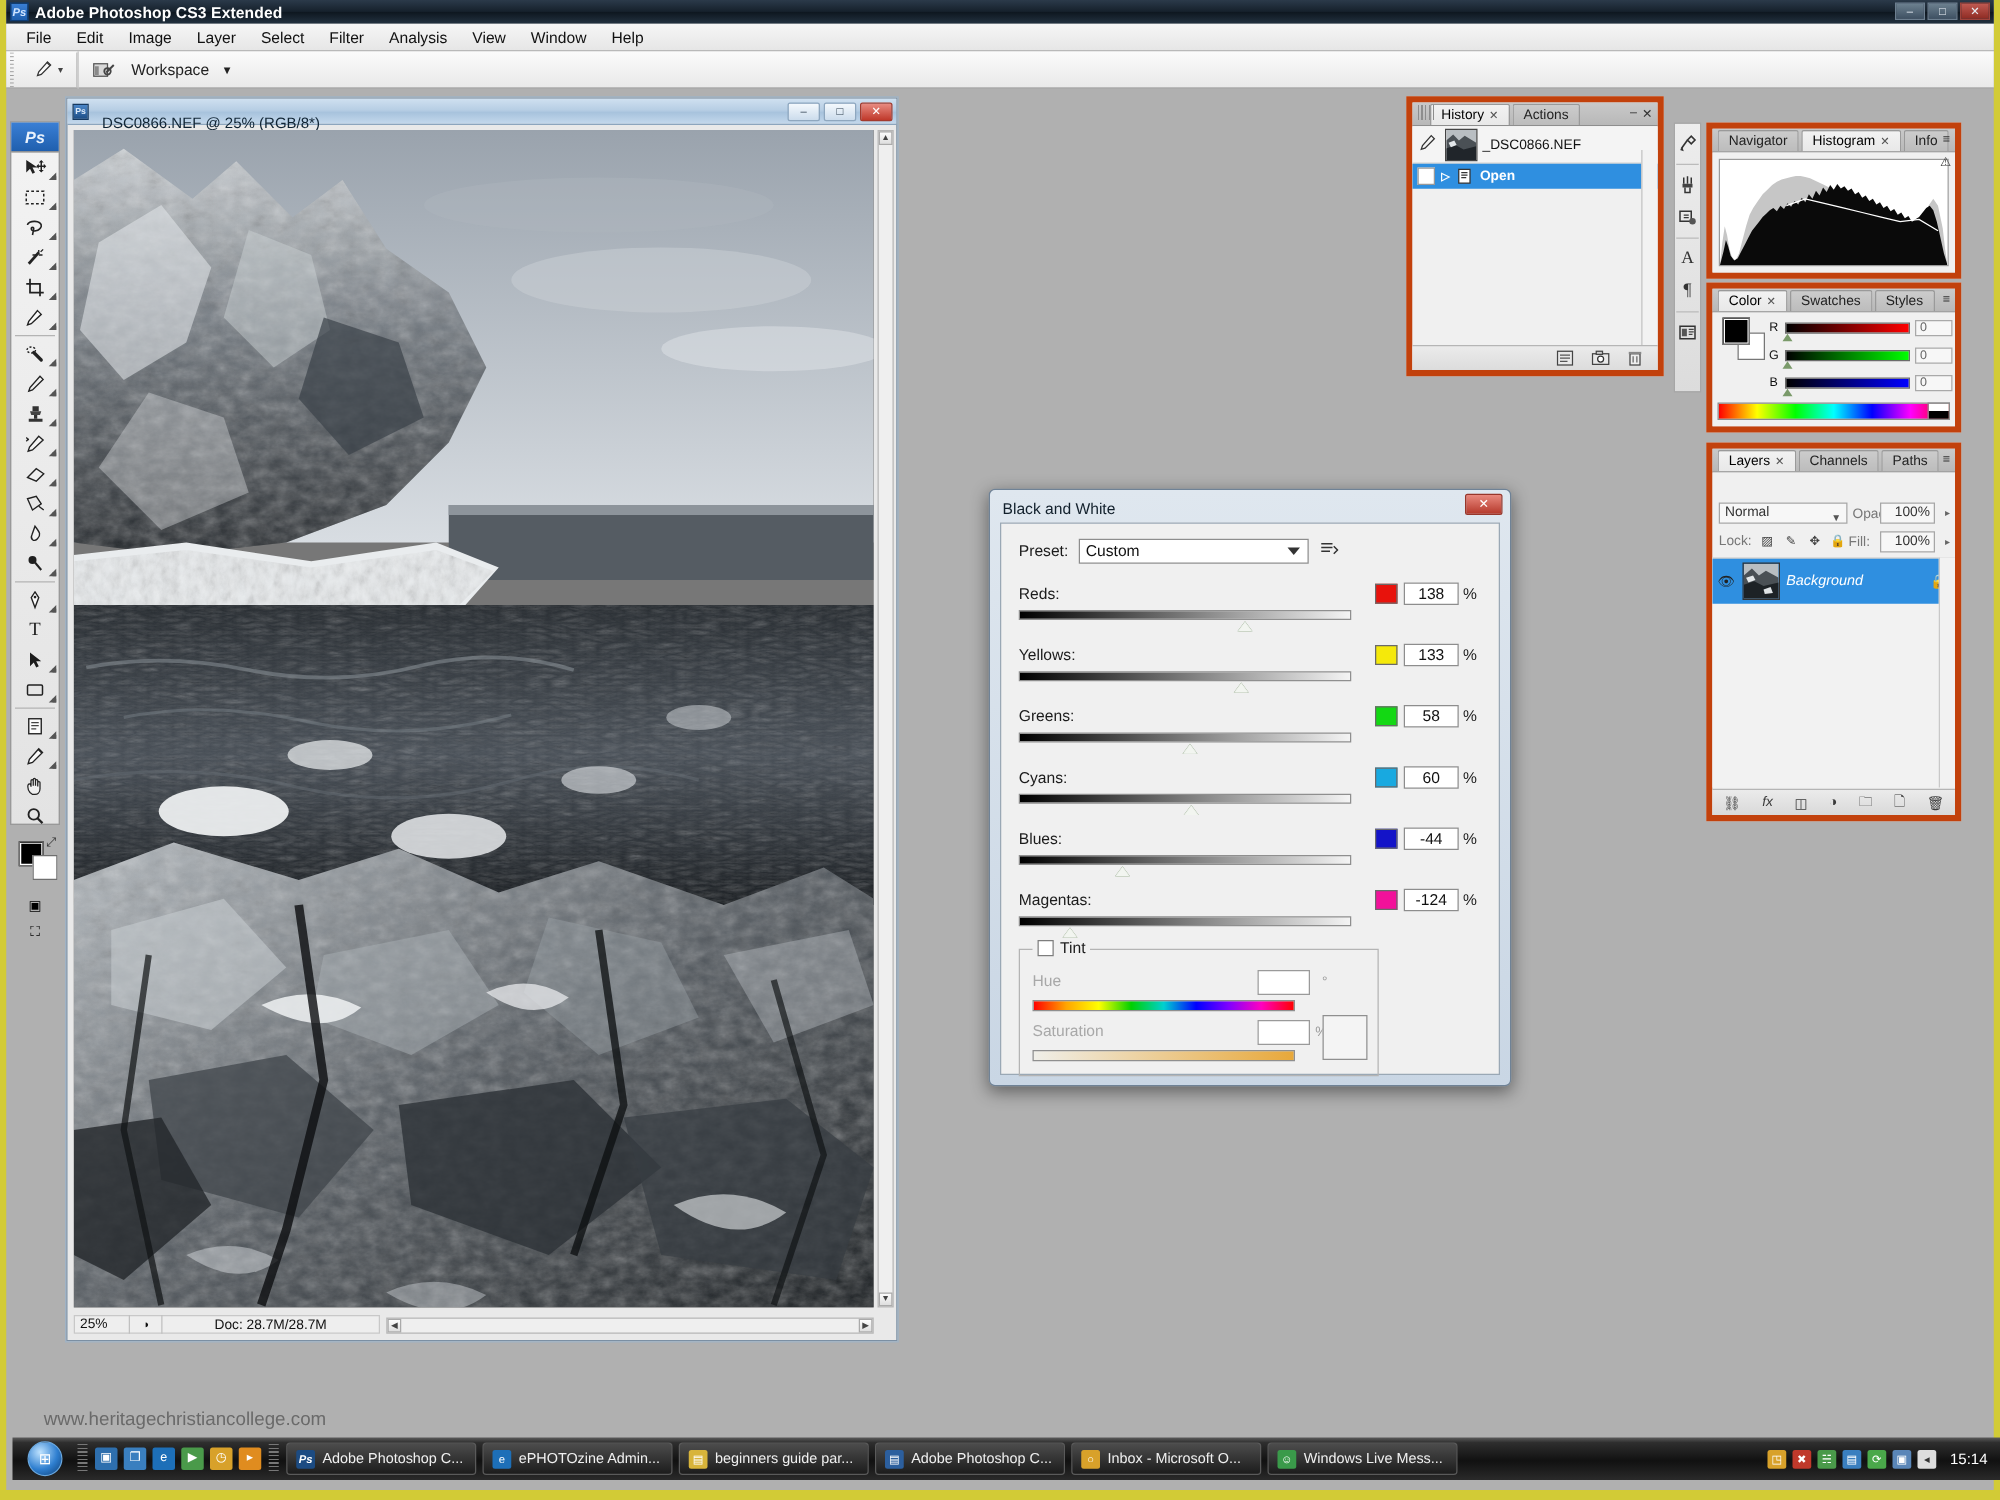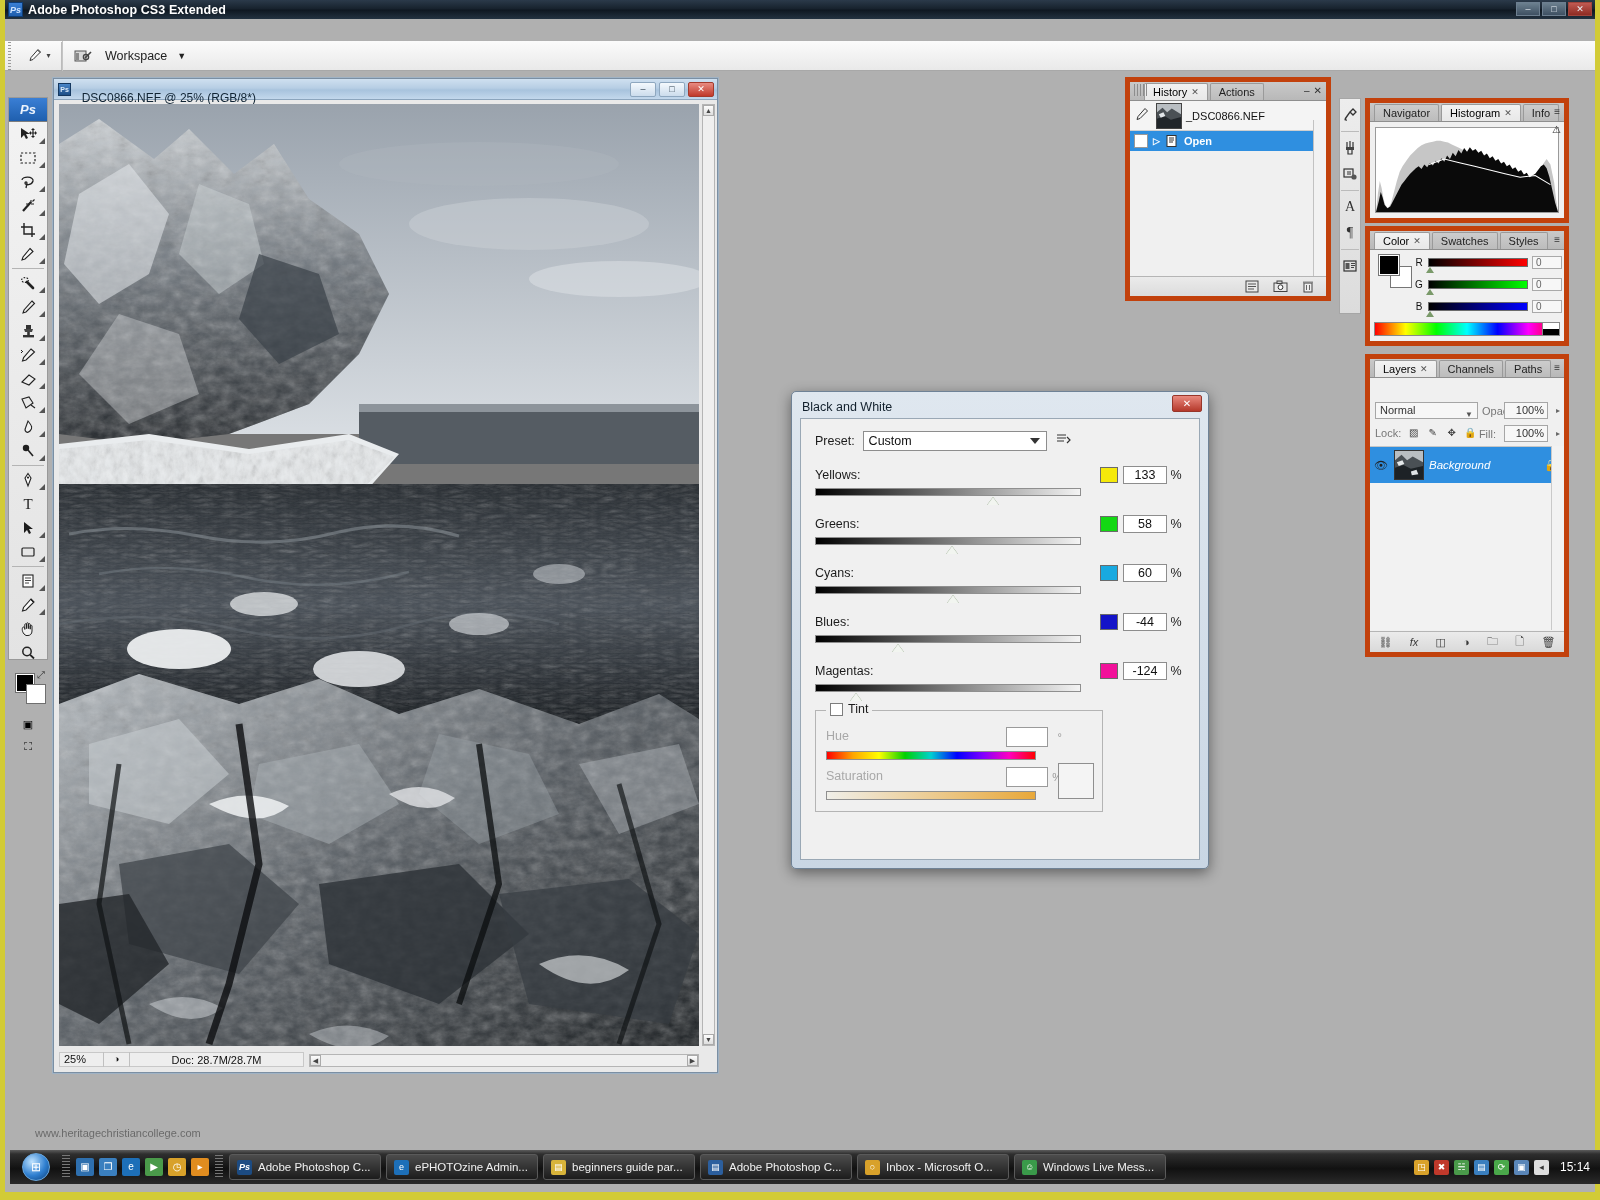--- a/index.html
+++ b/index.html
@@ -404,21 +404,21 @@
   .tint-lbl { font-size:12.5px; color:#a8a8a8; }
   .tint-field { position:absolute; right:46px; top:-2px; width:42px; height:20px; background:#fff; border:1px solid #9a9a9a;}
   .tint-unit { position:absolute; right:32px; top:2px; font-size:11px; color:#9a9a9a;}
   .tint-bar { position:absolute; left:0; height:9px; width:210px; border:1px solid #8f8f8f;}
   #hue-bar { background:linear-gradient(to right,#ff0000,#ffa500,#ffff00,#00d000,#00d0d0,#0000ff,#8000ff,#ff00c0,#ff0000);}
   #sat-bar { background:linear-gradient(to right,#f0efe9,#e8a83a);}
   #tint-preview { position:absolute; right:8px; bottom:12px; width:36px; height:36px; background:#f4f4f4; border:1px solid #8f8f8f;}
 
   
   #watermark {
-    position:absolute; left:30px; top:1127px; font-size:11px; color:#6a6a6a;
+    position:absolute; left:30px; top:1127px; font-size:15px; color:#6a6a6a;
   }
   #taskbar {
     position:absolute; left:5px; bottom:8px; width:1590px; height:34px;
     background:linear-gradient(to bottom,#5b5b5b 0%,#2e2e2e 12%,#111 55%,#2a2a2a 100%);
     display:flex; align-items:center;
   }
   #startbtn {
     width:52px;height:32px; display:flex;align-items:center;justify-content:center;
   }
   #orb {
@@ -452,20 +452,32 @@
   <div id="titlebar">
     <div id="ps-badge">Ps</div>
     <div id="app-title">Adobe Photoshop CS3 Extended</div>
     <div class="winbtns">
       <div class="winbtn">–</div>
       <div class="winbtn">□</div>
       <div class="winbtn close">✕</div>
     </div>
   </div>
 
+  <div id="menubar">
+    <div class="menu-item">File</div>
+    <div class="menu-item">Edit</div>
+    <div class="menu-item">Image</div>
+    <div class="menu-item">Layer</div>
+    <div class="menu-item">Select</div>
+    <div class="menu-item">Filter</div>
+    <div class="menu-item">Analysis</div>
+    <div class="menu-item">View</div>
+    <div class="menu-item">Window</div>
+    <div class="menu-item">Help</div>
+  </div>
 
   <div id="optionsbar">
     <div id="opt-gripper"></div>
     <div id="opt-tool">
       <svg width="17" height="17" viewBox="0 0 17 17">
         <path d="M12 2.5 L14.5 5 L7 12.5 L4 13.5 L5 10.5 Z" fill="#fafafa" stroke="#333" stroke-width="1"></path>
         <path d="M11.5 3 L14 5.5" stroke="#333" stroke-width="1"></path>
       </svg>
       <span style="font-size:8px;color:#444;">▾</span>
     </div>
@@ -1012,20 +1024,32 @@
             <span class="caret"></span>
           </div>
           <div id="preset-menu-btn">
             <svg width="15" height="14" viewBox="0 0 15 14">
                   <path d="M1 3 h9 M1 6 h9 M1 9 h7" stroke="#333" stroke-width="1.2"></path>
                   <path d="M11 5 l3 3 -3 3" fill="none" stroke="#333" stroke-width="1.2"></path>
                 </svg>
           </div>
         </div>
 
+        <div class="ch-group">
+          <div class="ch-head">
+            <span class="ch-label">Reds:</span>
+            <span class="ch-swatch" style="background:#e8120c"></span>
+            <span class="ch-field">138</span>
+            <span class="ch-pct">%</span>
+          </div>
+          <div class="ch-slider">
+            <div class="ch-track"></div>
+            <div class="ch-thumb" style="left:175px;"></div>
+          </div>
+        </div>
 
         <div class="ch-group">
           <div class="ch-head">
             <span class="ch-label">Yellows:</span>
             <span class="ch-swatch" style="background:#f5e90a"></span>
             <span class="ch-field">133</span>
             <span class="ch-pct">%</span>
           </div>
           <div class="ch-slider">
             <div class="ch-track"></div>

